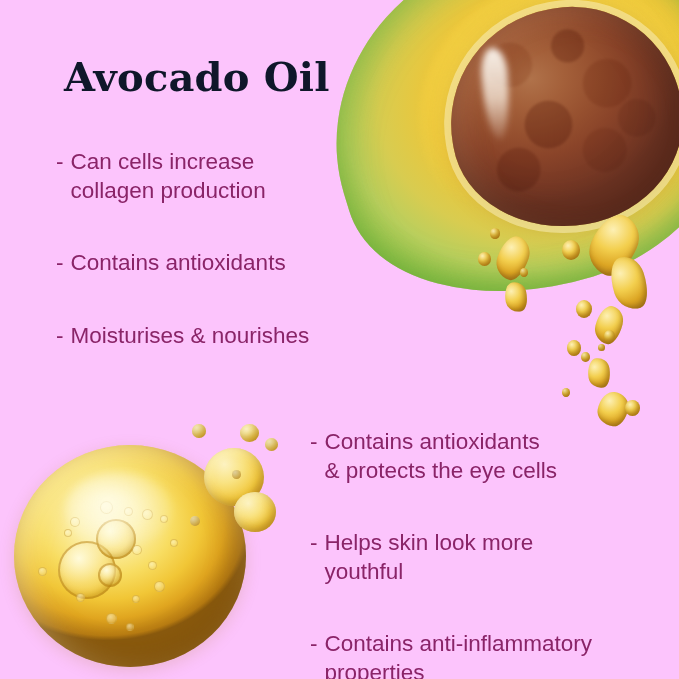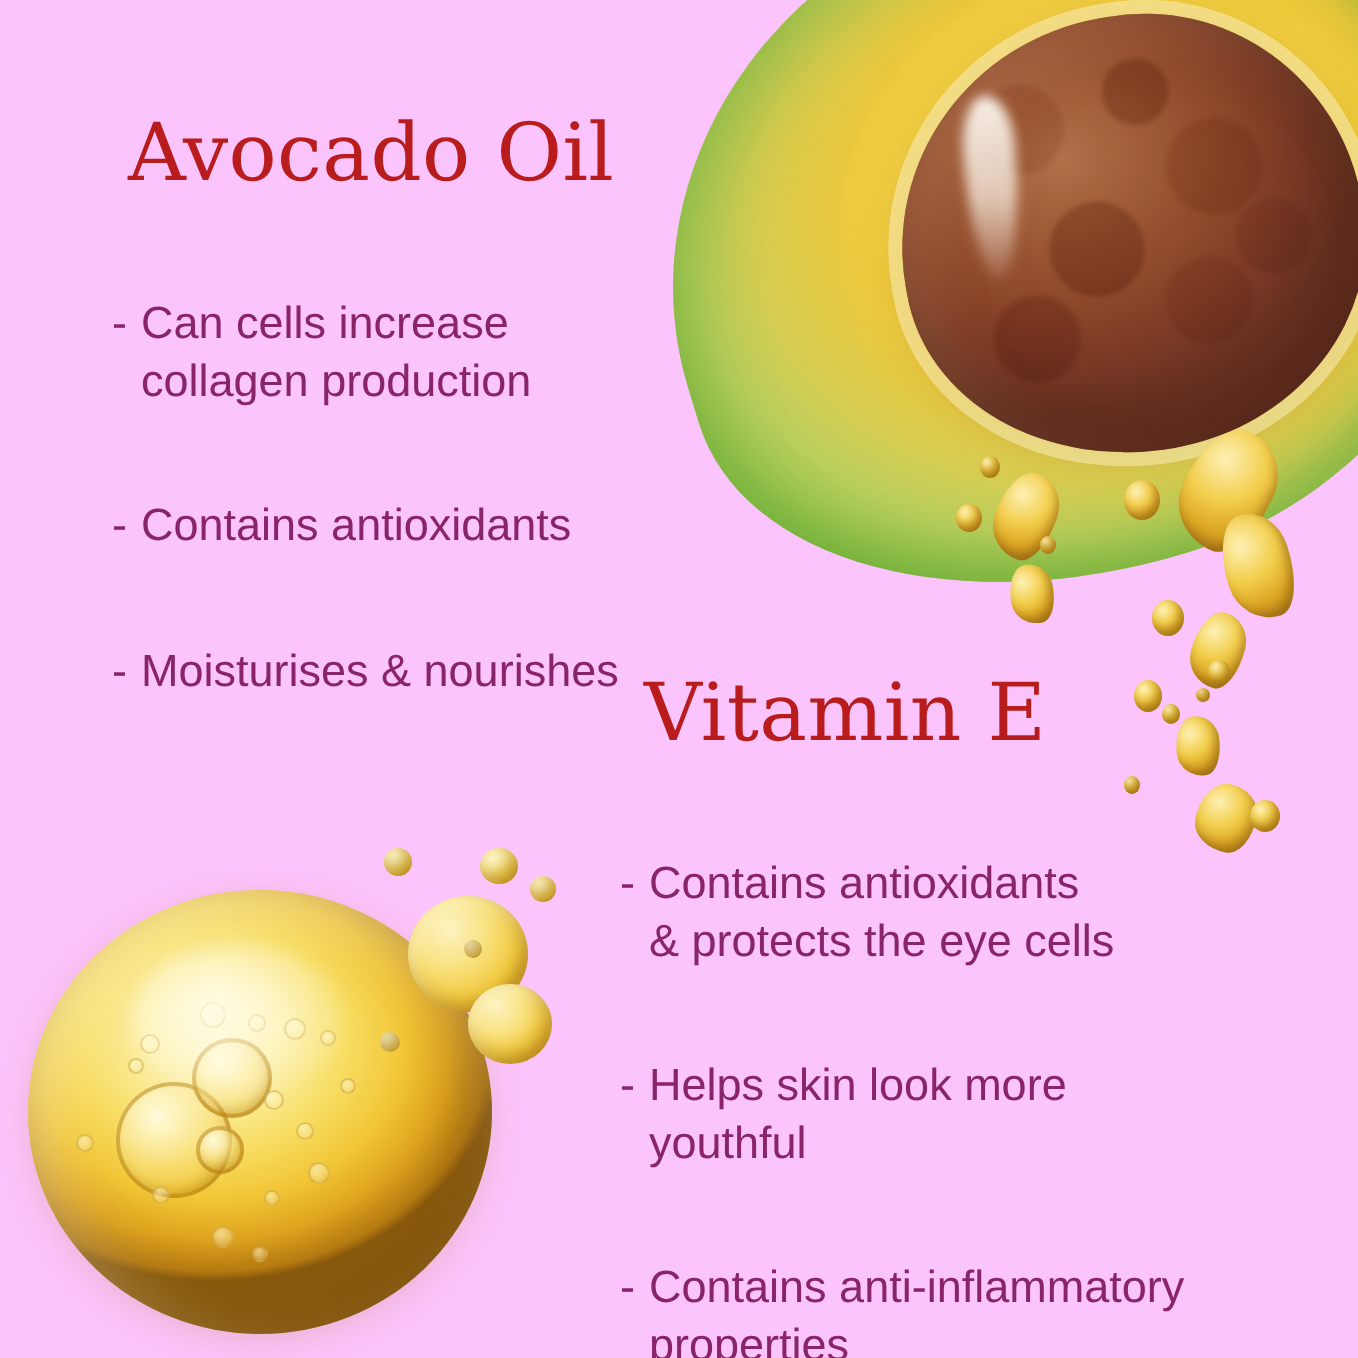--- a/index.html
+++ b/index.html
@@ -165,22 +165,22 @@
       #fdf3c2 0%, #f9e383 32%, #f2c93f 62%, #d9a320 85%, #a8761a 100%);
     box-shadow:
       inset -3px -4px 8px rgba(130,86,10,.40),
       inset 3px 4px 8px rgba(255,250,210,.50);
   }
 
   
   .heading {
     position: absolute;
     font-family: "DejaVu Serif", serif;
-    font-weight: 400;
-    color: #b91c1c;
+    font-weight: 700;
+    color: #0f172a;
     letter-spacing: .2px;
     white-space: nowrap;
     line-height: 1;
   }
   #heading-avocado { left: 64px; top: 57px; font-size: 40px; }
   #heading-vitamin-e { left: 322px; top: 337px; font-size: 40px; }
 
   .bullet-list {
     position: absolute;
     list-style: none;
@@ -285,21 +285,20 @@
     <li class="bullet-item">
       <span class="bullet-dash">-</span>
       <span class="bullet-text">Contains antioxidants</span>
     </li>
     <li class="bullet-item">
       <span class="bullet-dash">-</span>
       <span class="bullet-text">Moisturises &amp; nourishes</span>
     </li>
   </ul>
 
-  <div class="heading" id="heading-vitamin-e">Vitamin E</div>
 
   <ul class="bullet-list" id="list-vitamin-e">
     <li class="bullet-item">
       <span class="bullet-dash">-</span>
       <span class="bullet-text">Contains antioxidants
 &amp; protects the eye cells</span>
     </li>
     <li class="bullet-item">
       <span class="bullet-dash">-</span>
       <span class="bullet-text">Helps skin look more

